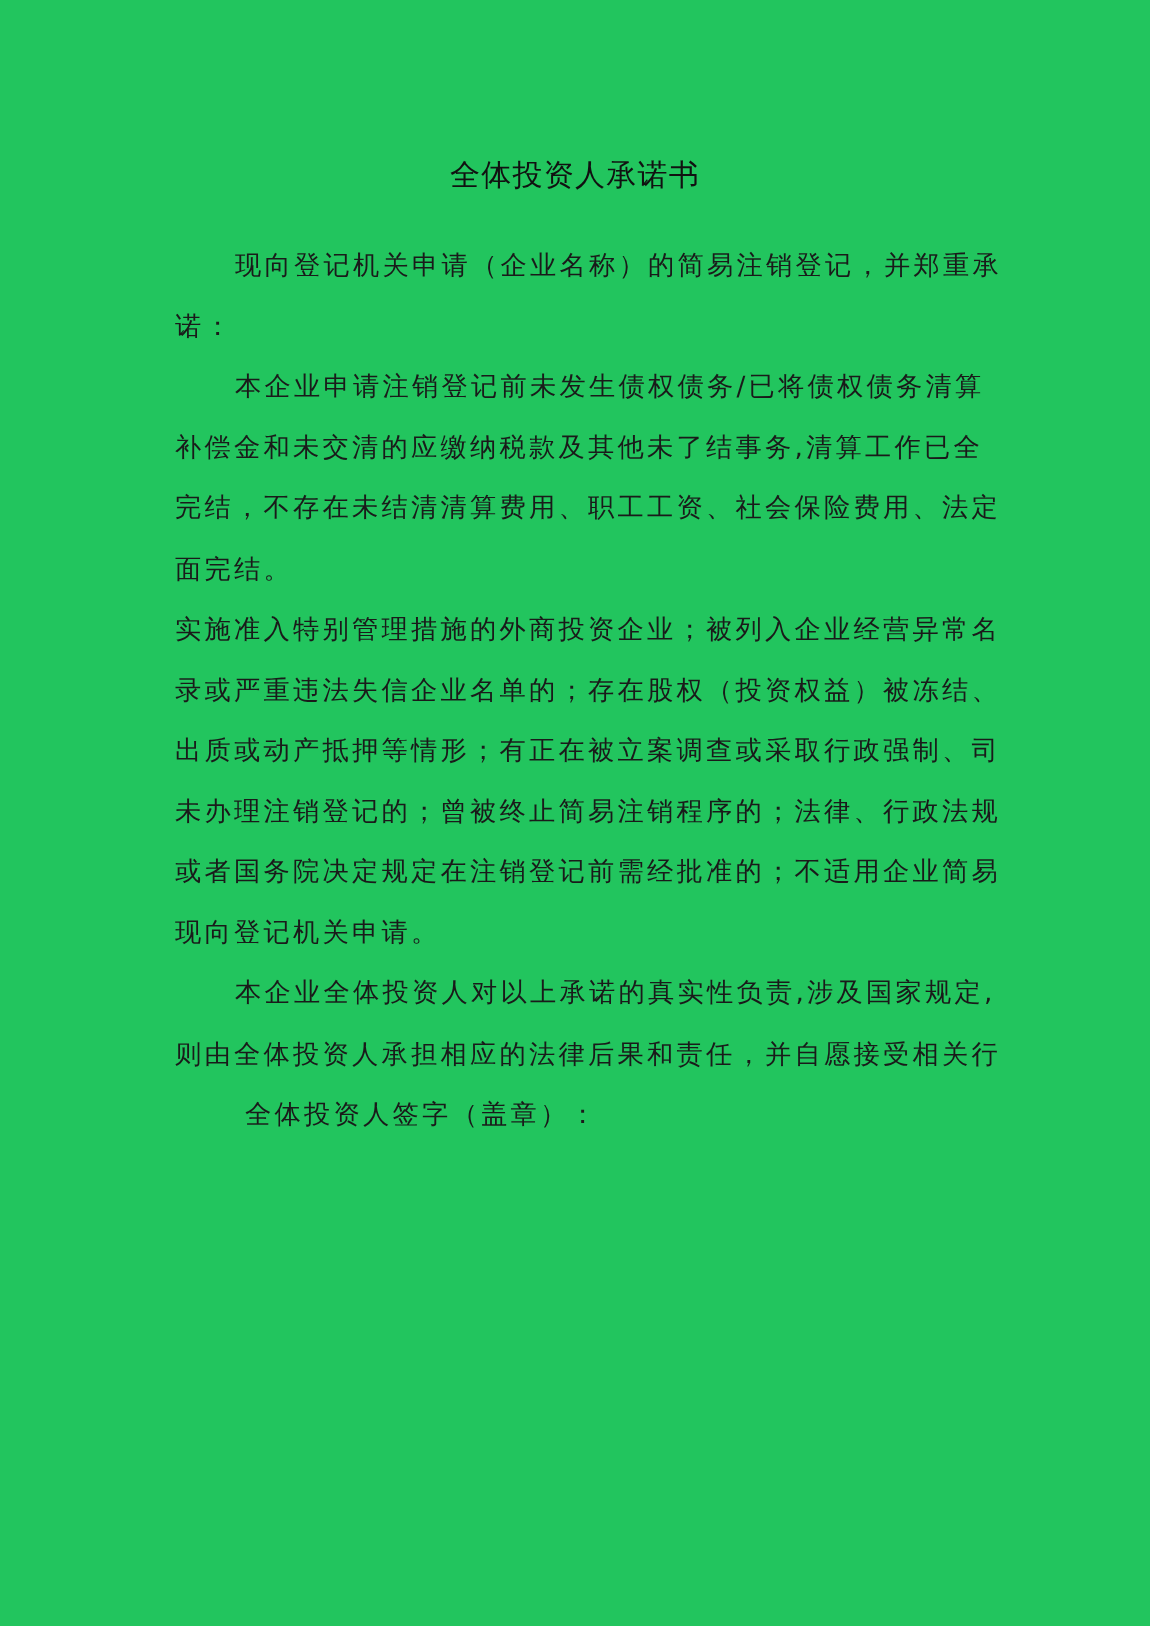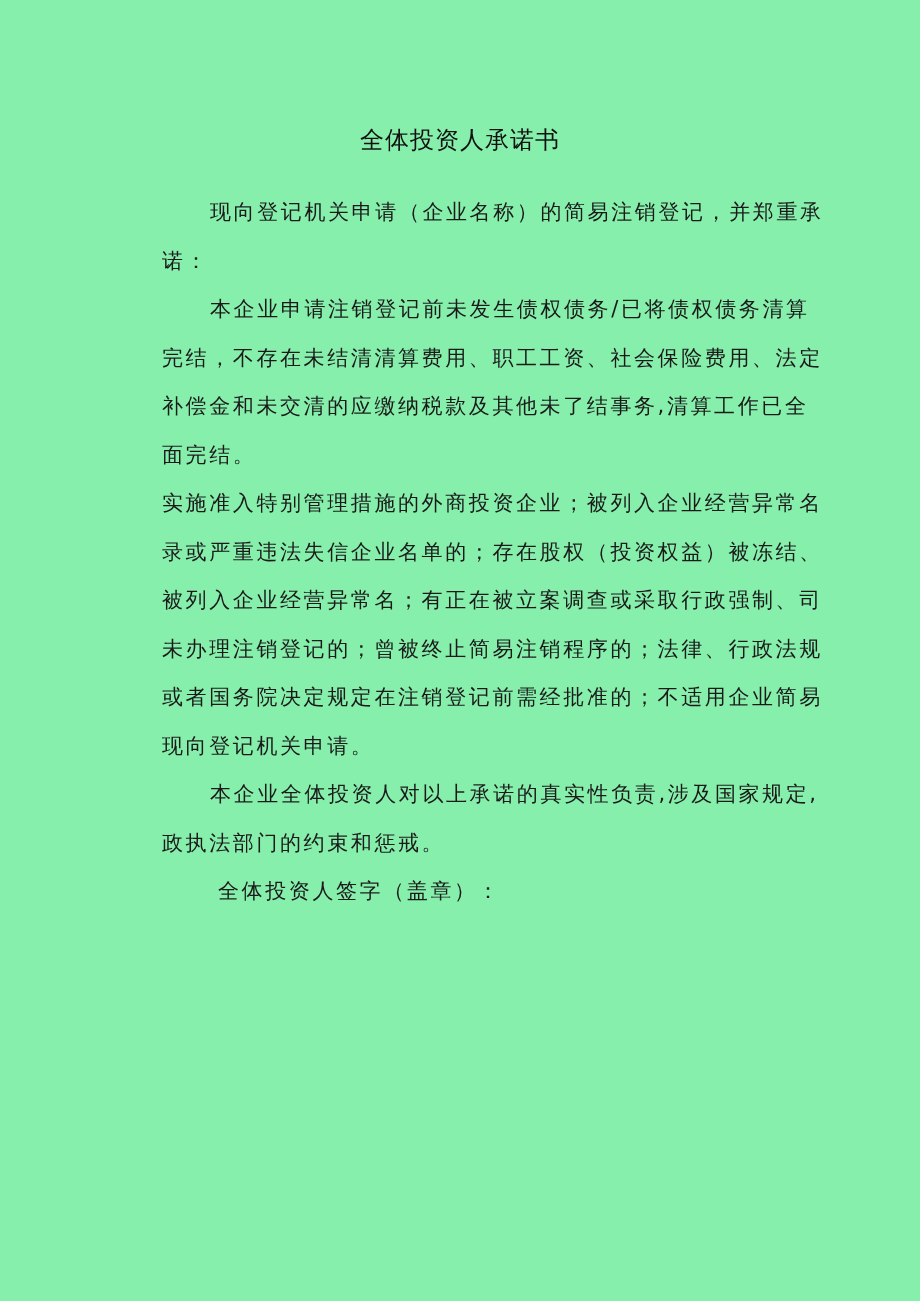--- a/index.html
+++ b/index.html
@@ -14,21 +14,21 @@
       overflow: hidden;
       color: #111111;
       font-family: "DejaVu Sans", "Liberation Sans", sans-serif;
     }
     .page {
       position: absolute;
       left: 0;
       top: 0;
       width: 920px;
       height: 1301px;
-      background: #86efac;
+      background: #22c55e;
     }
     .title {
       position: absolute;
       left: 0;
       top: 122px;
       width: 920px;
       text-align: center;
       font-size: 24px;
       line-height: 36px;
       font-weight: normal;
@@ -42,21 +42,20 @@
       width: 660px;
     }
     .line {
       display: block;
       height: 48.5px;
       line-height: 48.5px;
       font-size: 21px;
       letter-spacing: 2.6px;
       white-space: nowrap;
       color: #1a1a1a;
-      margin-left: 22px;
     }
     .indent {
       padding-left: 48px;
     }
     .sig-indent {
       padding-left: 56px;
     }
   </style>
 </head>
 <body>
@@ -66,37 +65,37 @@
 
   <div class="body">
 
     <div>
       <span class="line indent">现向登记机关申请（企业名称）的简易注销登记，并郑重承</span>
       <span class="line">诺：</span>
     </div>
 
     <div>
       <span class="line indent">本企业申请注销登记前未发生债权债务/已将债权债务清算</span>
+      <span class="line">补偿金和未交清的应缴纳税款及其他未了结事务,清算工作已全</span>
       <span class="line">完结，不存在未结清清算费用、职工工资、社会保险费用、法定</span>
-      <span class="line">补偿金和未交清的应缴纳税款及其他未了结事务,清算工作已全</span>
       <span class="line">面完结。</span>
     </div>
 
     <div>
       <span class="line">实施准入特别管理措施的外商投资企业；被列入企业经营异常名</span>
       <span class="line">录或严重违法失信企业名单的；存在股权（投资权益）被冻结、</span>
-      <span class="line">被列入企业经营异常名；有正在被立案调查或采取行政强制、司</span>
+      <span class="line">出质或动产抵押等情形；有正在被立案调查或采取行政强制、司</span>
       <span class="line">未办理注销登记的；曾被终止简易注销程序的；法律、行政法规</span>
       <span class="line">或者国务院决定规定在注销登记前需经批准的；不适用企业简易</span>
       <span class="line">现向登记机关申请。</span>
     </div>
 
     <div>
       <span class="line indent">本企业全体投资人对以上承诺的真实性负责,涉及国家规定,</span>
-      <span class="line">政执法部门的约束和惩戒。</span>
+      <span class="line">则由全体投资人承担相应的法律后果和责任，并自愿接受相关行</span>
     </div>
 
     <div>
       <span class="line sig-indent">全体投资人签字（盖章）：</span>
     </div>
 
   </div>
 </div>
 
 </body></html>

